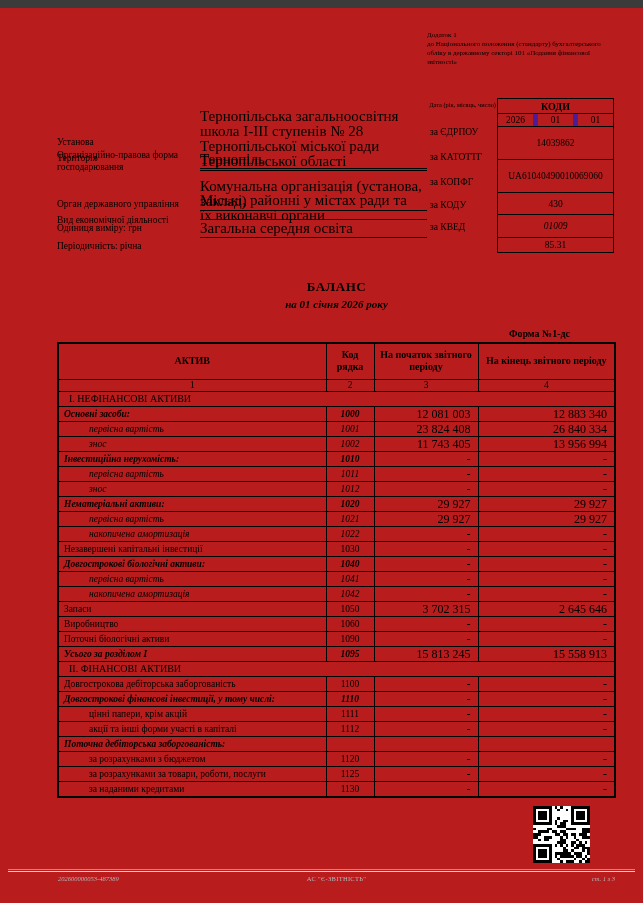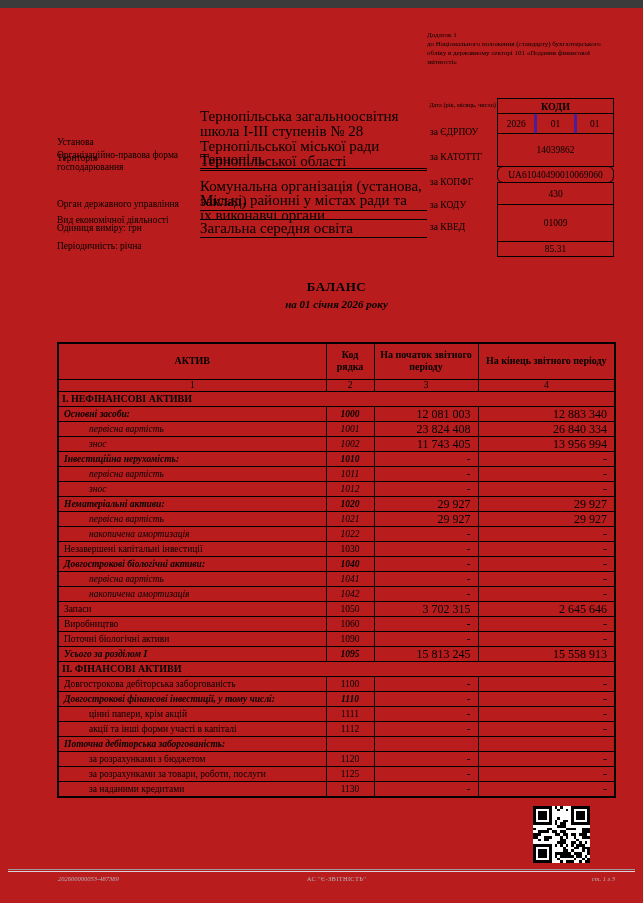--- a/index.html
+++ b/index.html
@@ -13,44 +13,44 @@
 
   
   .appendix { position:absolute; left:427px; top:31px; width:205px; font-size:7px; line-height:9px; }
 
   
   .date-label { position:absolute; left:418px; top:101px; width:78px; text-align:right; font-size:6.4px; }
   .codes { position:absolute; left:497px; top:86px; width:117px; font-size:9.5px; }
   .cbox { border:1px solid #000; margin-top:-1px; display:flex; align-items:center; justify-content:center; text-align:center; }
   .cbox:first-child { margin-top:12px; }
   .c-kody { height:16px; font-weight:bold; font-size:10px; }
-  .c-date { height:21px; padding:0;text-align:right; }
-  .c-date span { flex:1; display:flex; align-items:center; justify-content:center; height:100%; border-left:3px solid #4c1d95; }
+  .c-date { height:14px; padding:0;text-align:right; }
+  .c-date span { flex:1; display:flex; align-items:center; justify-content:center; height:100%; border-left:5px solid #4c1d95; }
   .c-date span:first-child { border-left:none; }
-  .h34 { height:34px; } .h17 { height:17px;border-radius:6px; } .h23 { height:23px; } .h24 { height:38px; } .h16 { height:16px; }
+  .h34 { height:34px; } .h17 { height:34px; } .h23 { height:23px; } .h24 { height:24px;font-style:italic; } .h16 { height:16px; }
 
   
   .flabel { position:absolute; left:57px; width:165px; font-size:9.5px; line-height:11.5px; }
   .fvalue { position:absolute; left:200px; width:227px; font-size:15px; line-height:15px; border-bottom:1px solid #000; padding-bottom:1px; }
   .fcode  { position:absolute; left:430px; width:70px; font-size:9.5px; }
   .funit  { position:absolute; left:57px; font-size:9.5px; }
 
   
   .title-wrap { position:absolute; left:57px; top:279px; width:559px; text-align:center; }
   .doc-title { font-size:13px; font-weight:bold; letter-spacing:0.5px; }
   .doc-subtitle { font-size:11px; font-weight:bold; font-style:italic; margin-top:3px; }
   .form-label { position:absolute; left:300px; top:328px; width:270px; text-align:right; font-size:10px; font-weight:bold; }
 
   
   .tbl-wrap { position:absolute; left:57px; top:342px; width:484px; }
   table { border-collapse:collapse; width:557px; table-layout:fixed; border:2px solid #000; }
   th, td { border:1px solid #000; overflow:hidden; }
   thead th { font-size:10px; font-weight:bold; text-align:center; vertical-align:middle; height:36px; line-height:12px; padding:0 2px; }
   tr.nums td { height:12px; font-size:9.5px; text-align:center; line-height:11px; }
-  td.sec { font-size:10px; font-weight:bold; padding:1px 0 1px 3px; height:14px; line-height:12px; }
+  td.sec { font-size:10px; font-weight:normal; padding:1px 0 1px 10px; height:14px; line-height:12px; }
   td.lbl { font-size:9.5px; padding:1px 2px 1px 5px; height:14px; line-height:12px; }
   td.lbl.ind { padding-left:30px; }
   td.code { font-size:9.5px; text-align:center; height:14px; line-height:12px; }
   td.val { font-size:12px; text-align:right; padding-right:7px; height:14px; line-height:12px; }
   .bi { font-weight:bold; font-style:italic; }
   .it { font-style:italic;margin-top:36px; }
 
   
   .qr { position:absolute; left:533px; top:806px; width:57px; height:57px; }
   .footer-rule { position:absolute; left:8px; top:869px; width:627px; height:3px;
@@ -108,20 +108,21 @@
   <div class="fcode" style="top:200px">за КОДУ</div>
   <div class="fcode" style="top:222px">за КВЕД</div>
 
   <div class="funit" style="top:223px">Одиниця виміру: грн</div>
   <div class="funit" style="top:241px">Періодичність: річна</div>
 
   <div class="title-wrap">
     <div class="doc-title">БАЛАНС</div>
     <div class="doc-subtitle">на 01 січня 2026 року</div>
   </div>
+  <div class="form-label">Форма №1-дс</div>
 
   <div class="tbl-wrap">
     <table>
       <colgroup>
         <col style="width:268px">
           <col style="width:48px">
           <col style="width:104px">
           <col style="width:137px">
       </colgroup>
       <thead>

